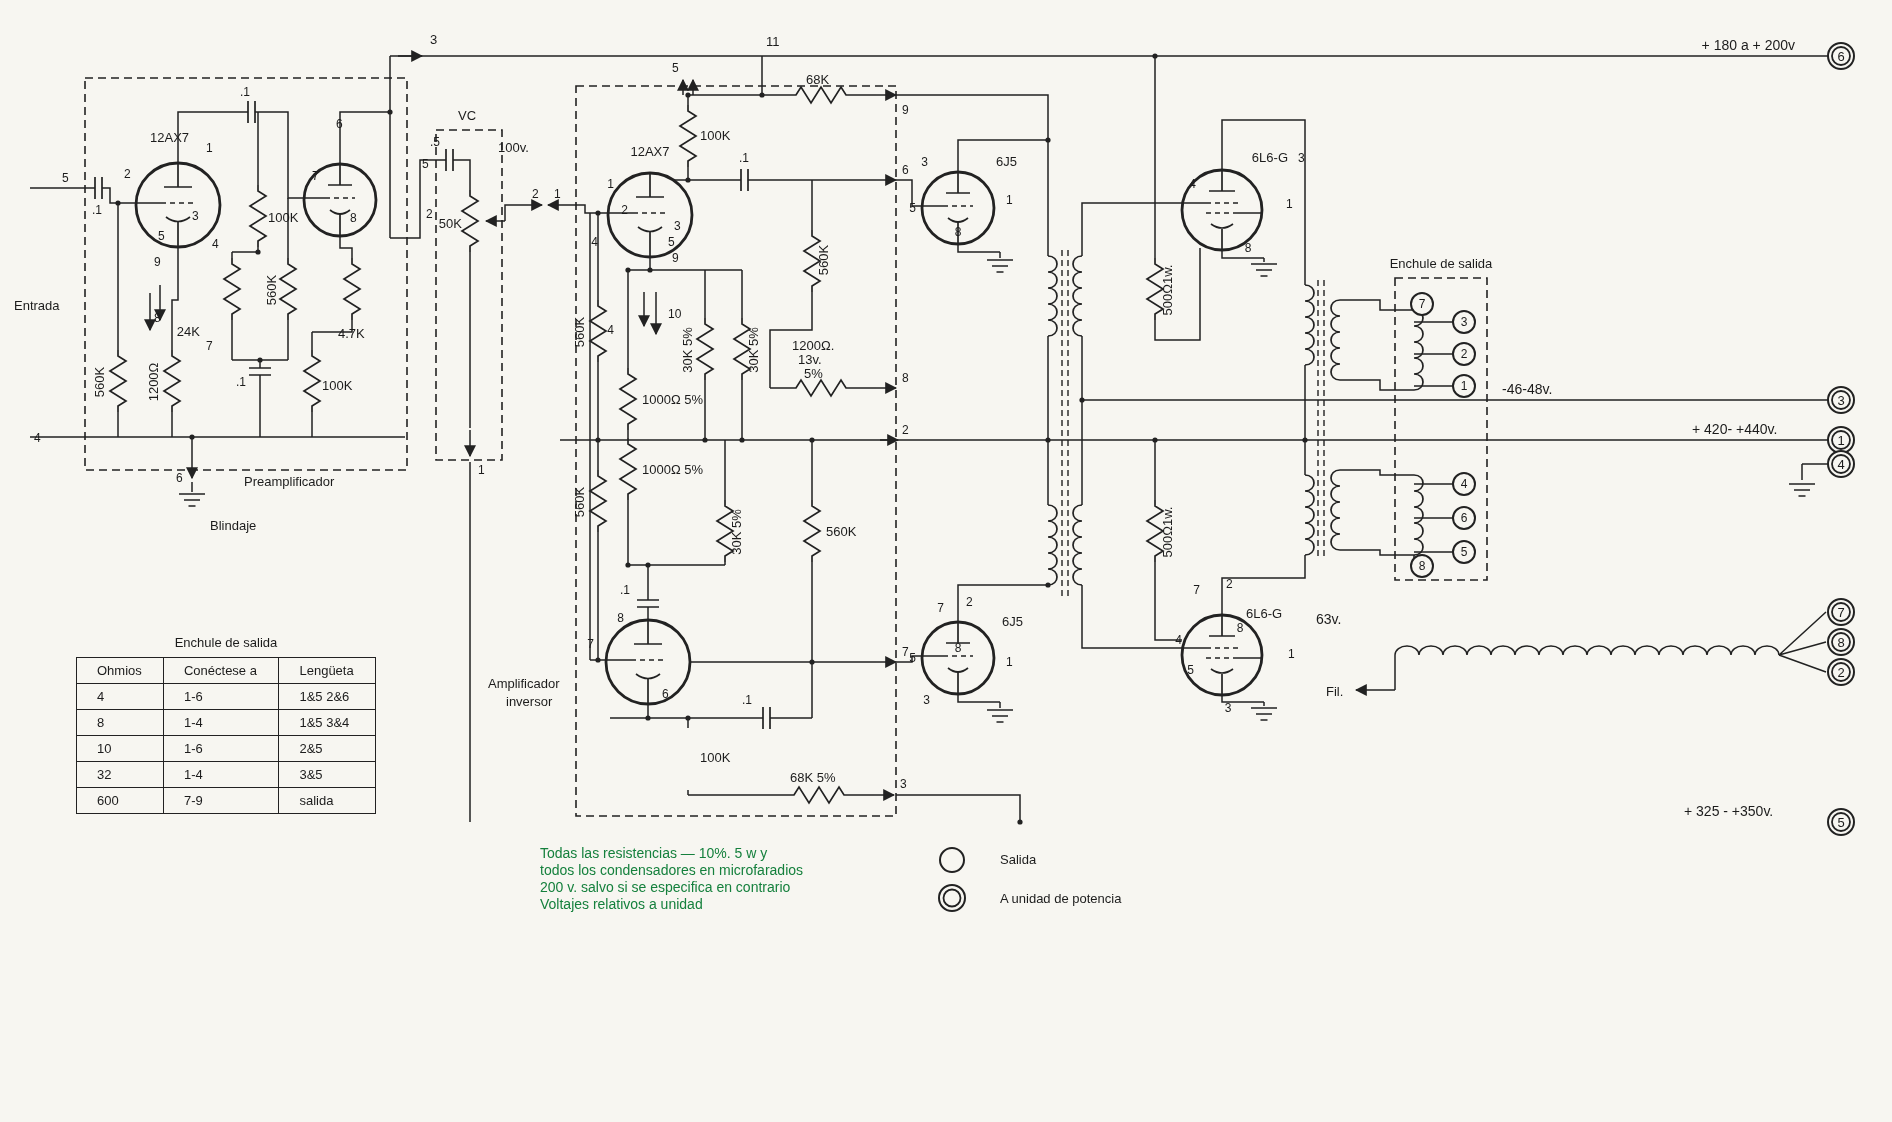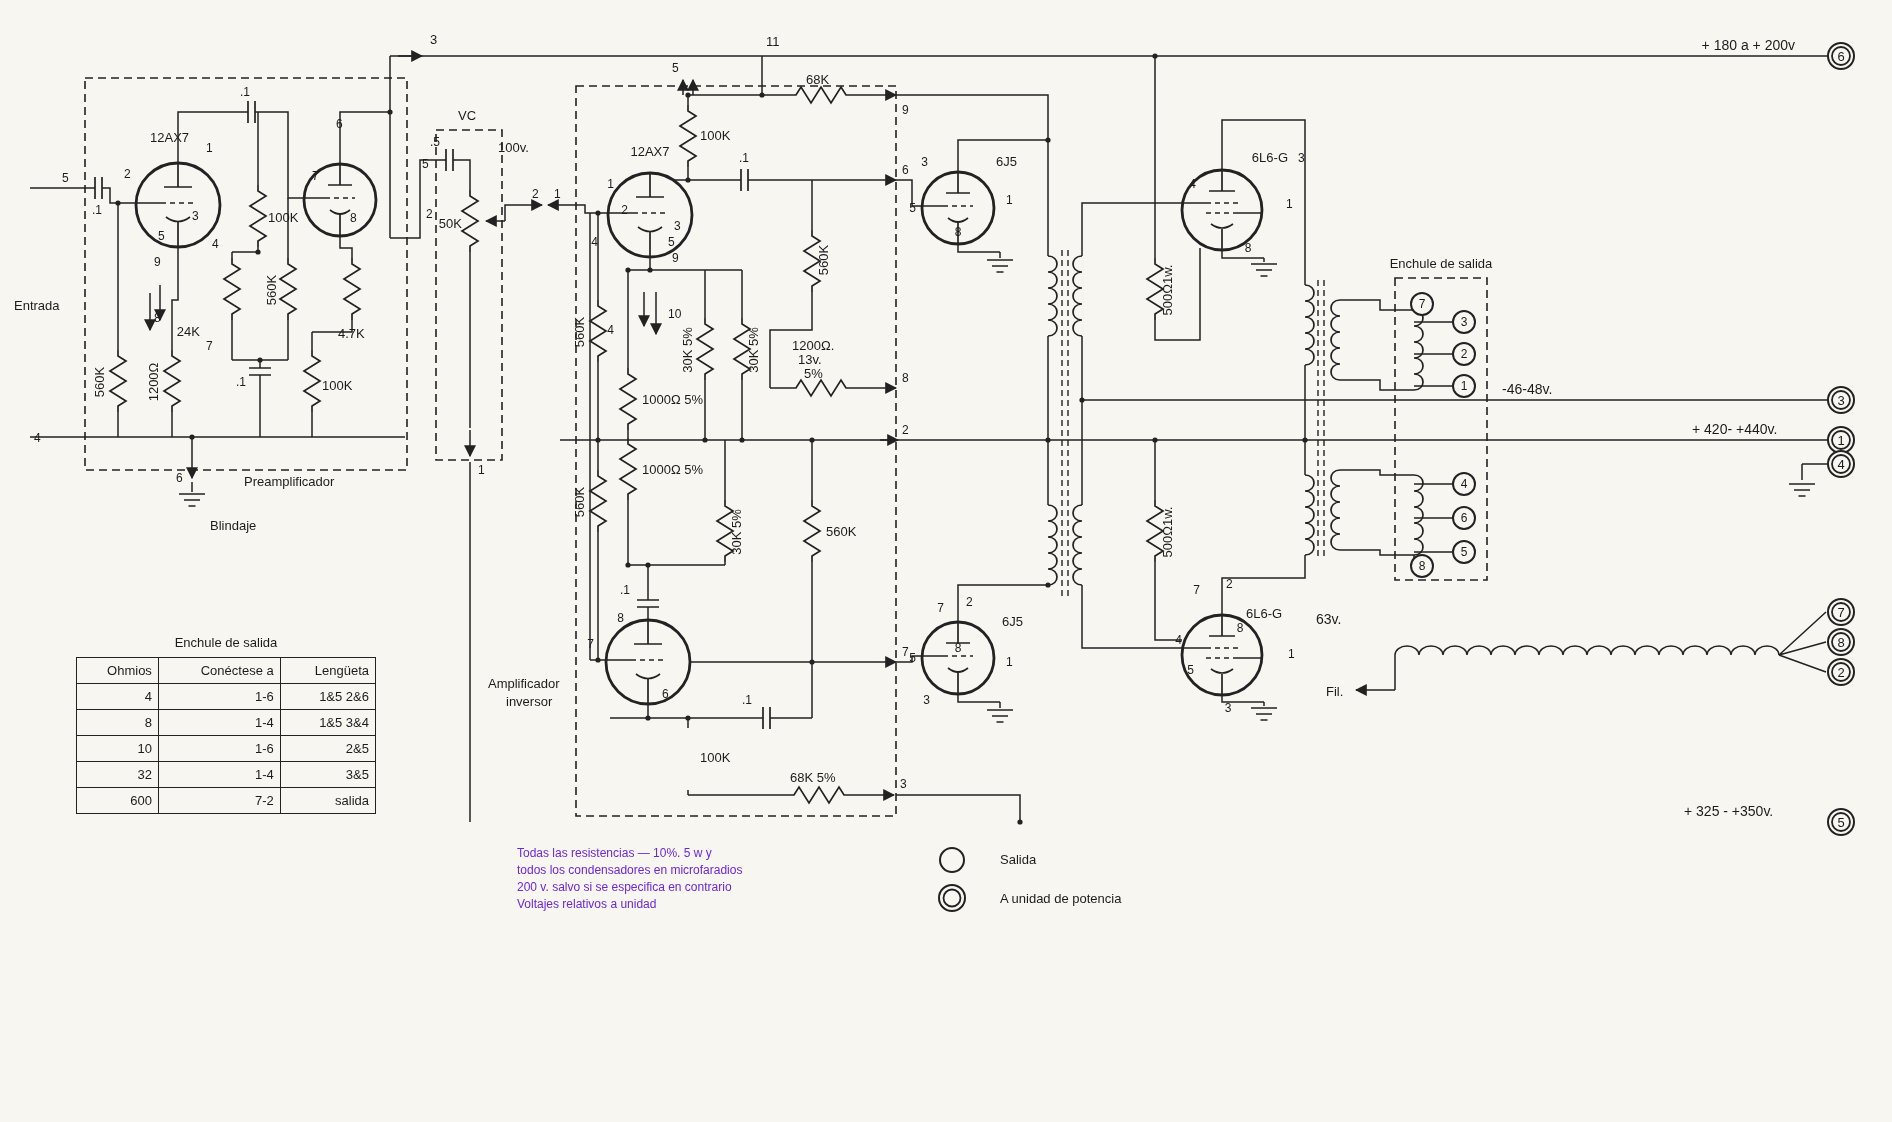--- a/index.html
+++ b/index.html
@@ -14,25 +14,25 @@
   .gridln{stroke-dasharray:5 4}
   .dot{fill:#222;stroke:none}
   text{fill:#1c1c1c;font-family:"Liberation Sans",sans-serif}
   .pin{font-size:12px}
   .lbl{font-size:13px}
   .volt{font-size:14px}
   .sec{font-size:13px}
   .termtxt{font-size:13px;text-anchor:middle}
   .ctxt{font-size:12px;text-anchor:middle}
   .termc{fill:#f7f6f1;stroke:#222}
-  .notes{position:absolute;left:517px;top:845px;font-size:12px;line-height:17px;color:#6d28d9}
+  .notes{position:absolute;left:540px;top:845px;font-size:14px;line-height:17px;color:#15803d}
   .table-wrap{position:absolute;left:76px;top:635px;width:300px;color:#1c1c1c}
   .tbl-title{text-align:center;font-size:13px;margin-bottom:7px}
   table{border-collapse:collapse;width:100%;font-size:13px}
-  td,th{border:1.6px solid #222;text-align:right;padding:5px 6px;font-weight:normal}
+  td,th{border:1.6px solid #222;text-align:left;padding:5px 20px;font-weight:normal}
 </style>
 </head>
 <body>
 
 <div id="stage">
 <svg width="1892" height="1122" viewBox="0 0 1892 1122">
   <defs>
     <marker id="arr" viewBox="0 0 10 10" refX="9" refY="5" markerWidth="8" markerHeight="8" orient="auto">
       <path d="M0,0 L10,5 L0,10 Z" fill="#222"></path>
     </marker>
@@ -425,21 +425,21 @@
         <td>1-6</td>
         <td>2&amp;5</td>
       </tr>
       <tr>
         <td>32</td>
         <td>1-4</td>
         <td>3&amp;5</td>
       </tr>
       <tr>
         <td>600</td>
-        <td>7-2</td>
+        <td>7-9</td>
         <td>salida</td>
       </tr>
     </tbody>
   </table>
 </div>
 
 <div class="notes">
   <div>Todas las resistencias — 10%. 5 w y</div>
   <div>todos los condensadores en microfaradios</div>
   <div>200 v. salvo si se especifica en contrario</div>

